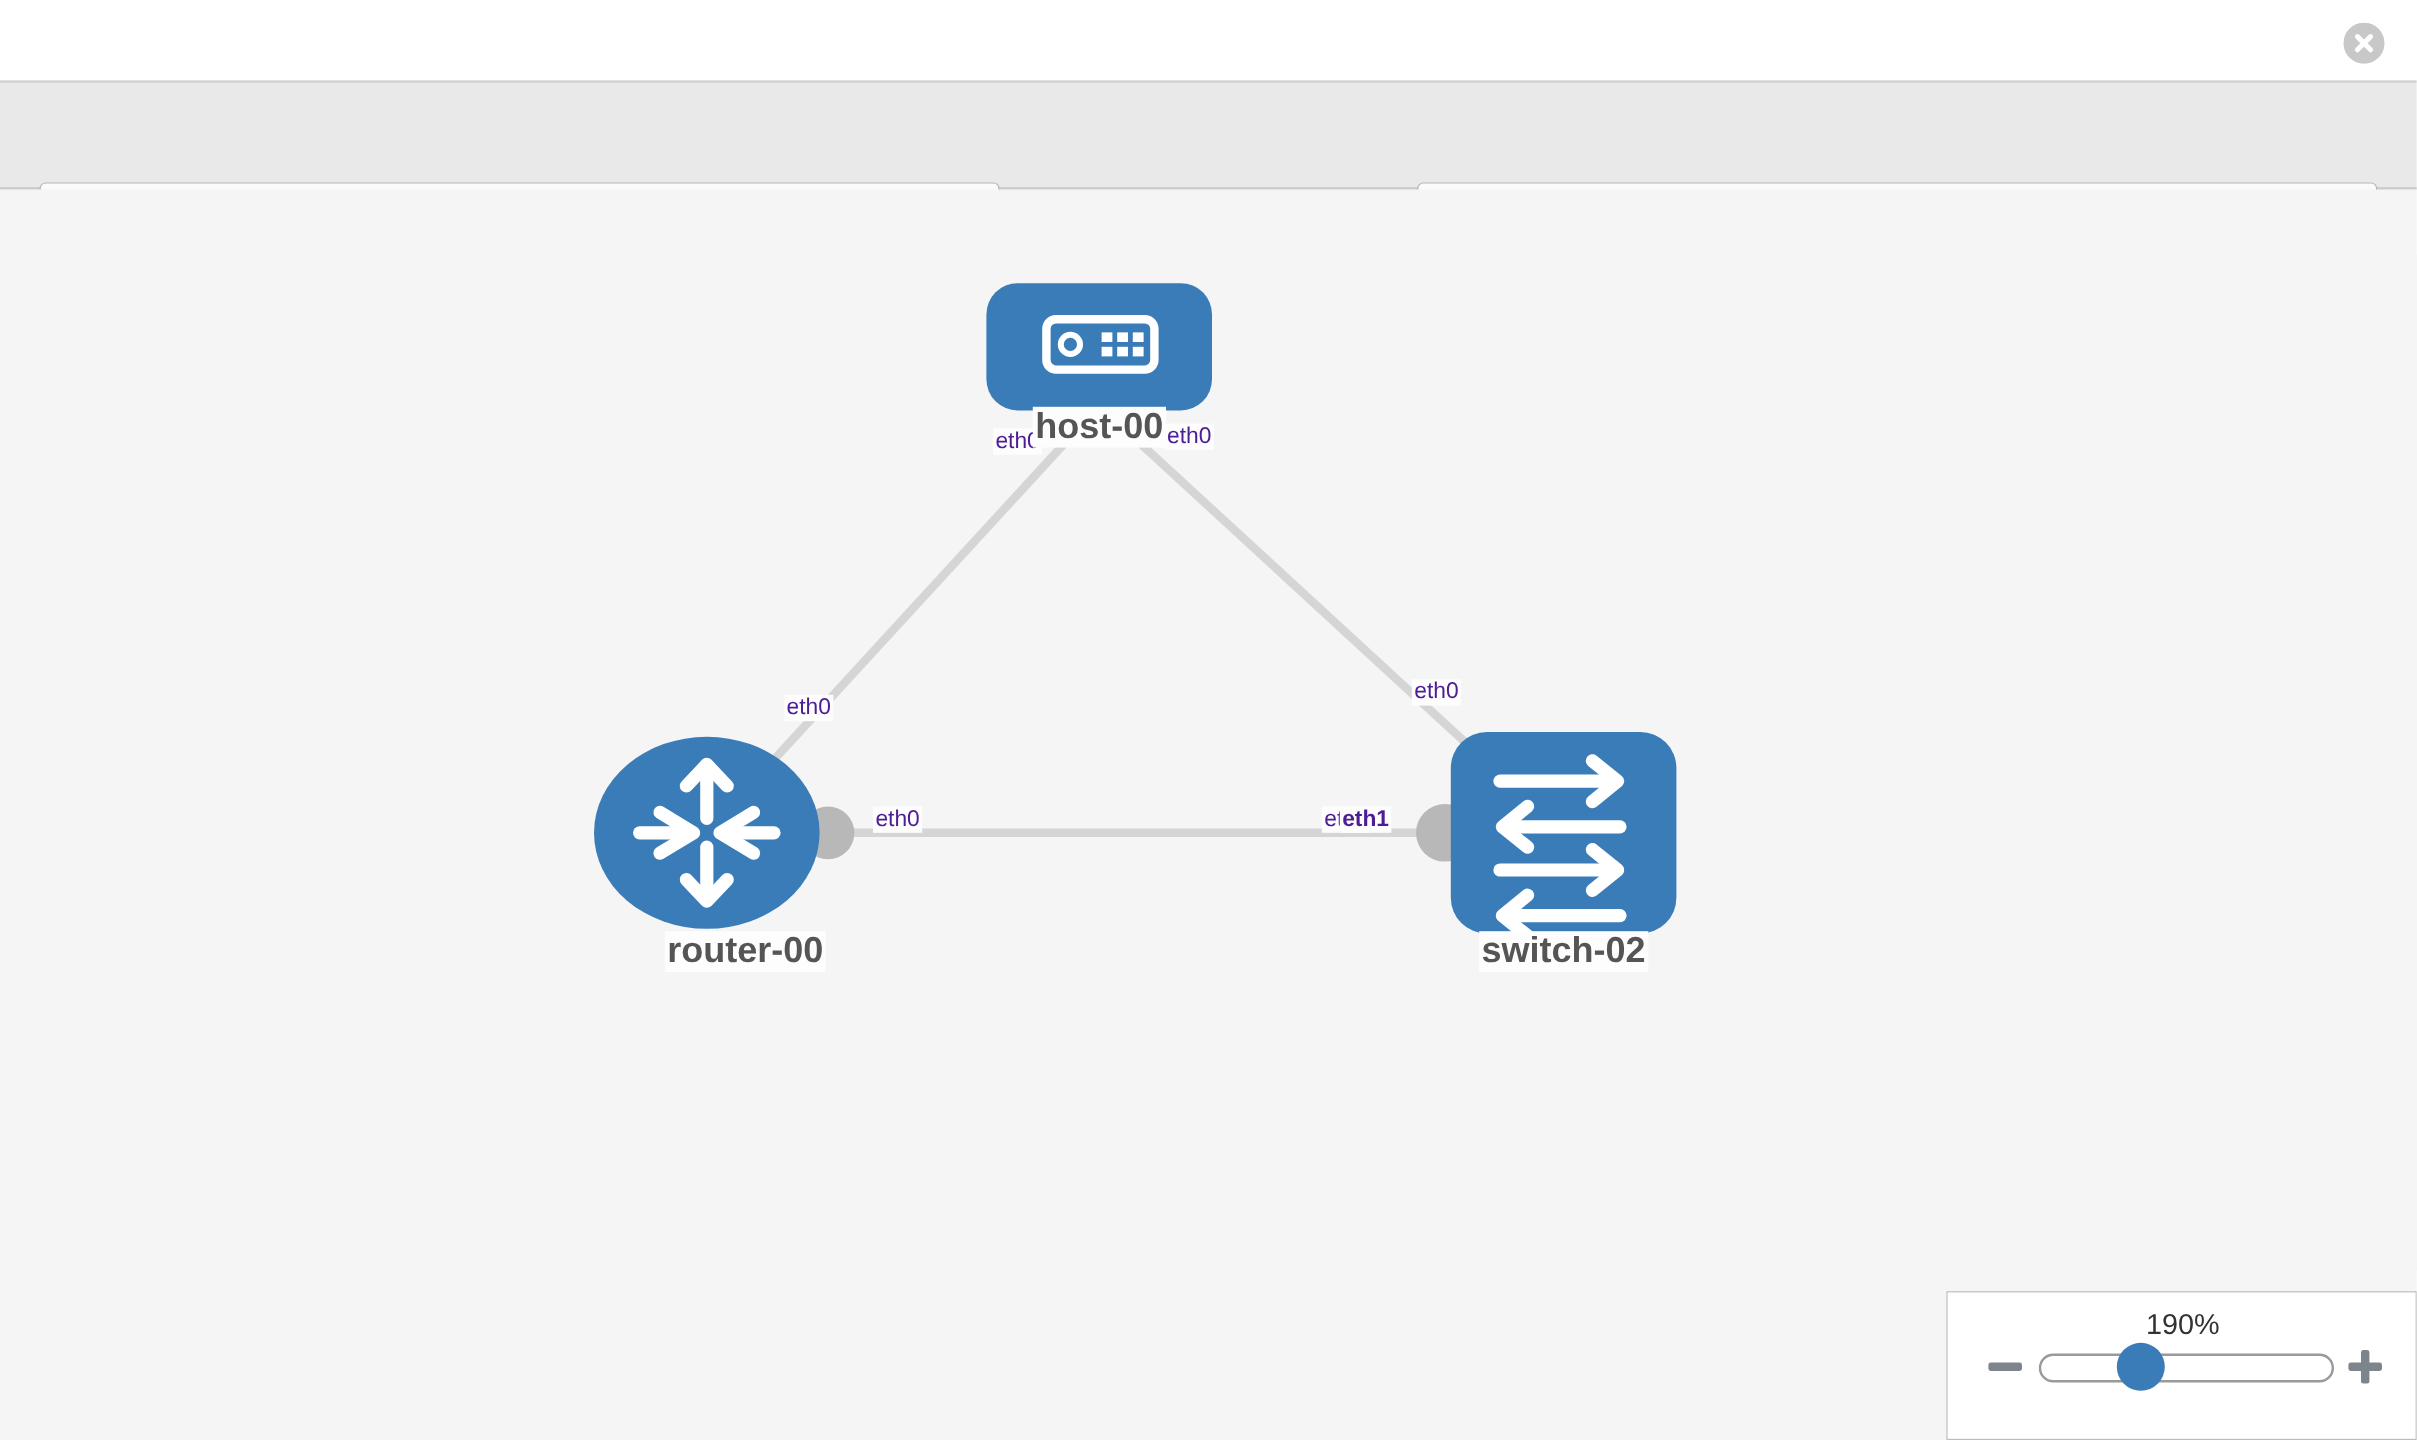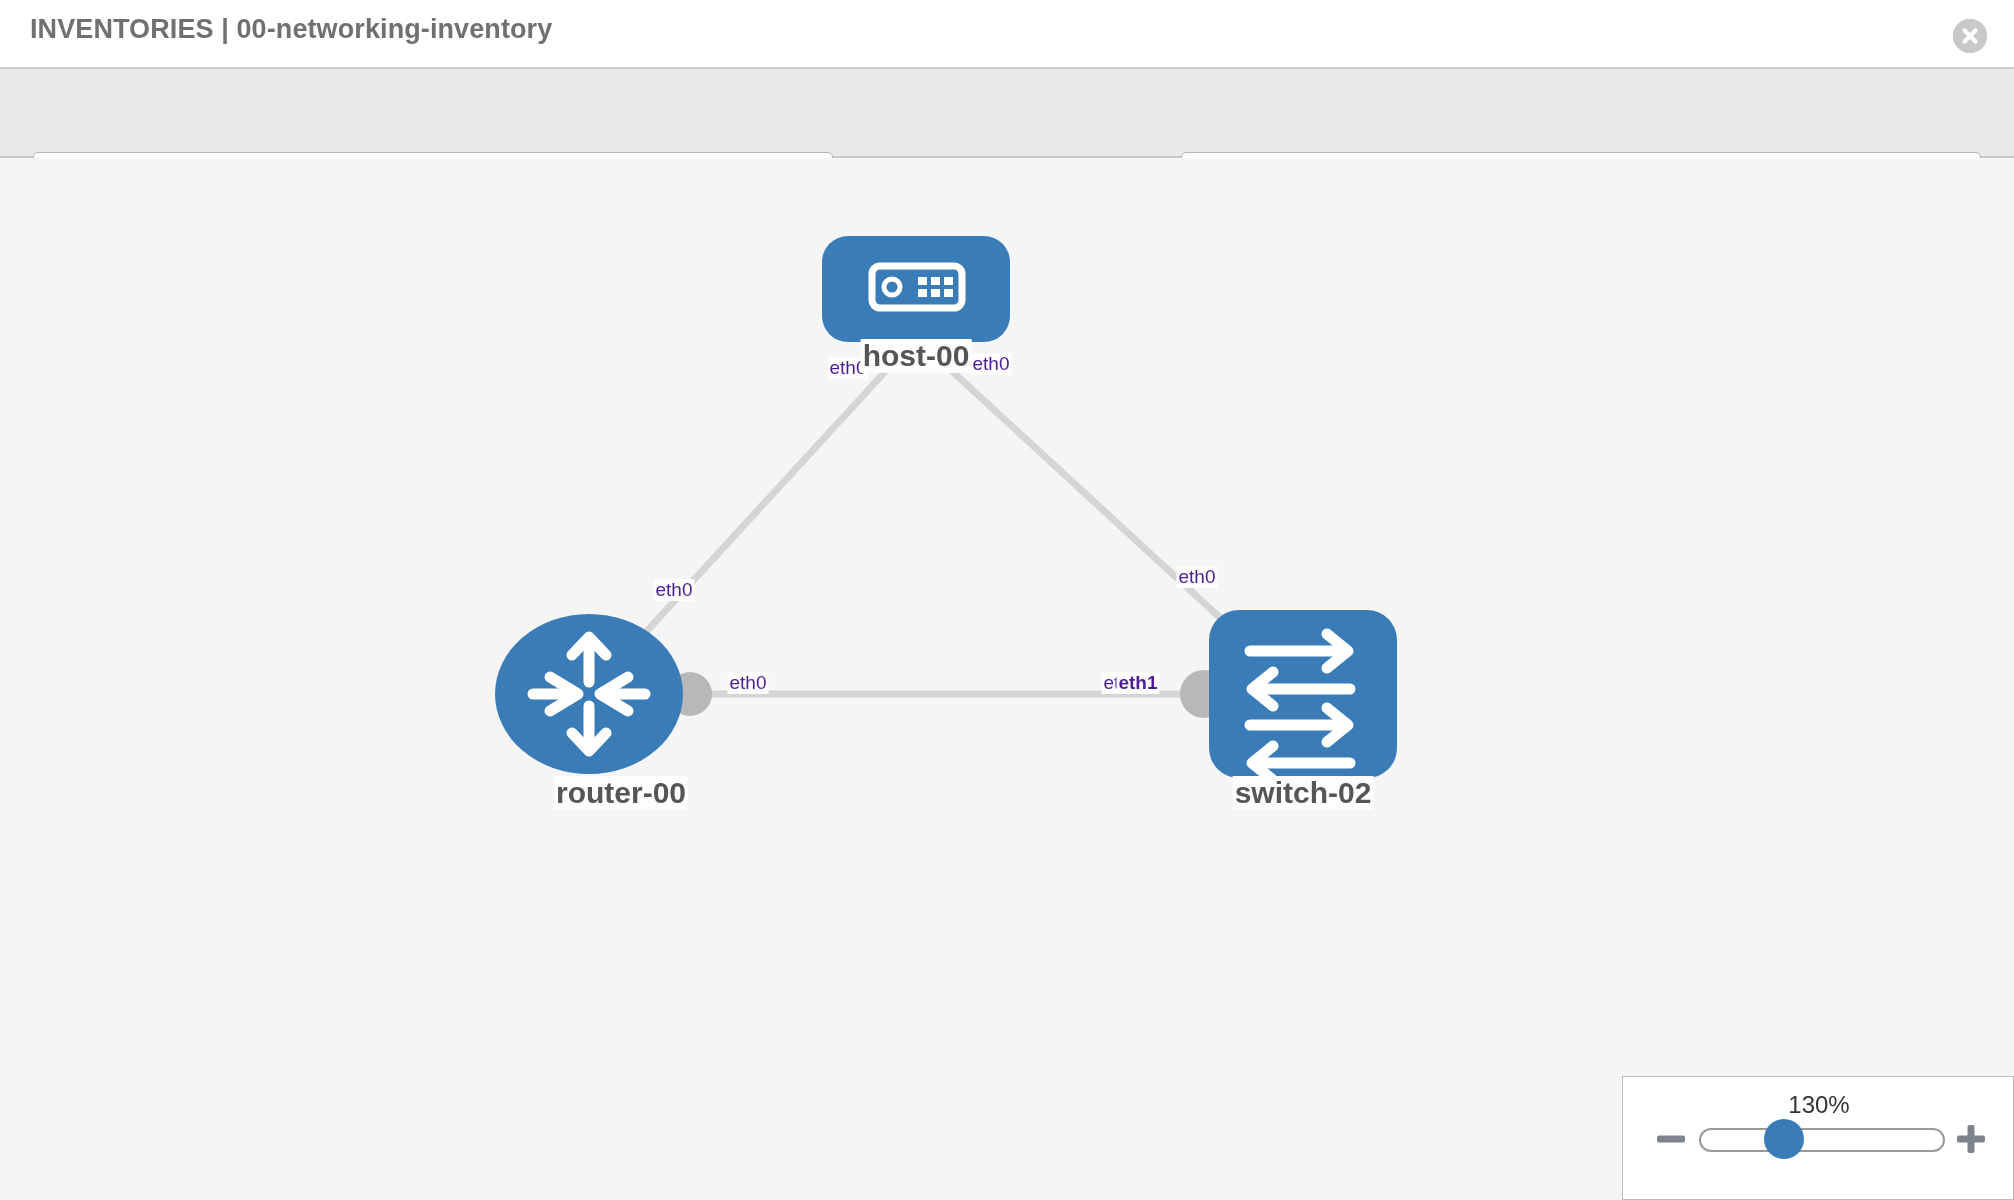--- a/index.html
+++ b/index.html
@@ -165,21 +165,20 @@
     background: #3a7cb8;
     cursor: pointer;
   }
 </style>
 </head>
 <body>
 
 <div id="app">
 
   <div class="titlebar">
-    <div class="title-text">INVENTORIES | 00-networking-inventory</div>
     <div class="close-btn">
       <svg width="34" height="34" viewBox="0 0 34 34" aria-hidden="true">
         <circle cx="17" cy="17" r="17" fill="#c8c8c8"></circle>
         <path d="M11.5 11.5 L22.5 22.5 M22.5 11.5 L11.5 22.5" stroke="#ffffff" stroke-width="4.2" stroke-linecap="round"></path>
       </svg>
     </div>
   </div>
 
   <div class="toolbar">
 
@@ -279,21 +278,21 @@
     <div class="iflabel" style="left:1122px; top:514px;">eth0</div>
     <div class="iflabel" style="left:1138px; top:514px;font-weight:bold;">eth1</div>
 
     <div class="nlabel" style="left:916px;  top:181px;">host-00</div>
     <div class="nlabel" style="left:589px;  top:618px;margin-left:32px;">router-00</div>
     <div class="nlabel" style="left:1303px; top:618px;">switch-02</div>
 
   </div>
 
   <div class="zoom-panel">
-    <div class="zoom-value">130%</div>
+    <div class="zoom-value">190%</div>
 
     <div class="zoom-minus">
       <svg width="36" height="36" viewBox="0 0 36 36" aria-hidden="true">
         <rect x="4" y="14.5" width="28" height="7" rx="2" fill="#7d848c"></rect>
       </svg>
     </div>
 
     <div class="zoom-track"></div>
     <div class="zoom-handle"></div>
 

